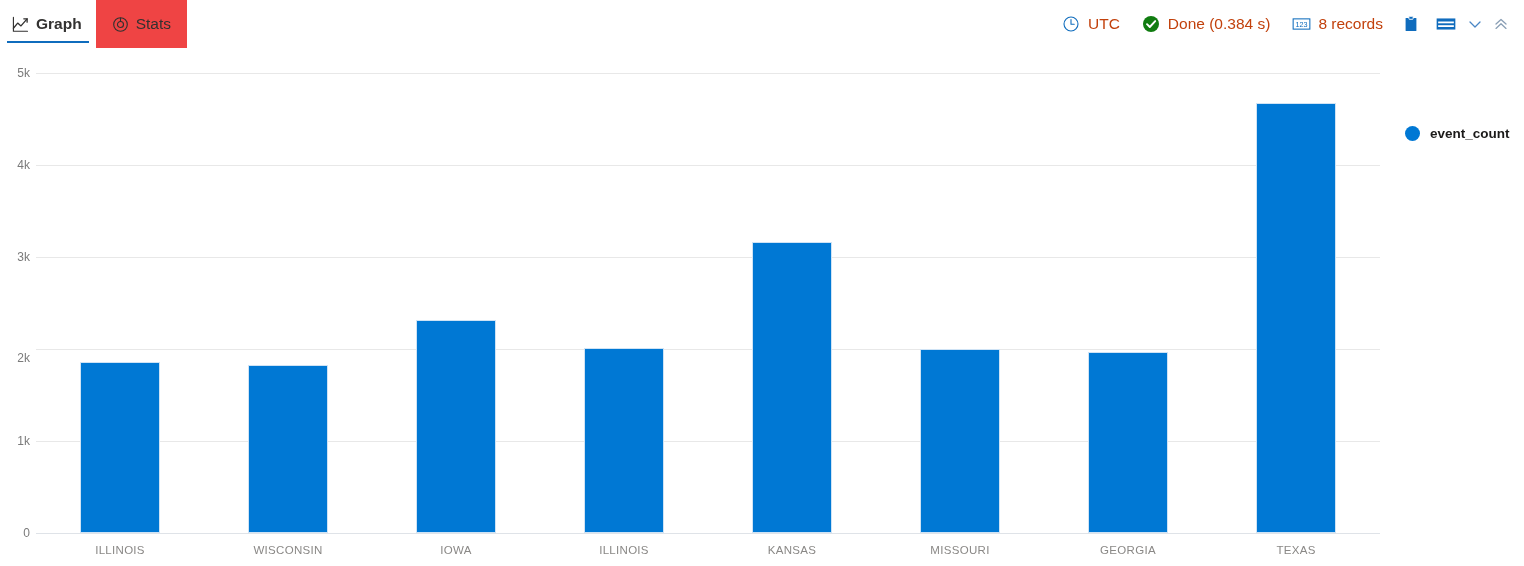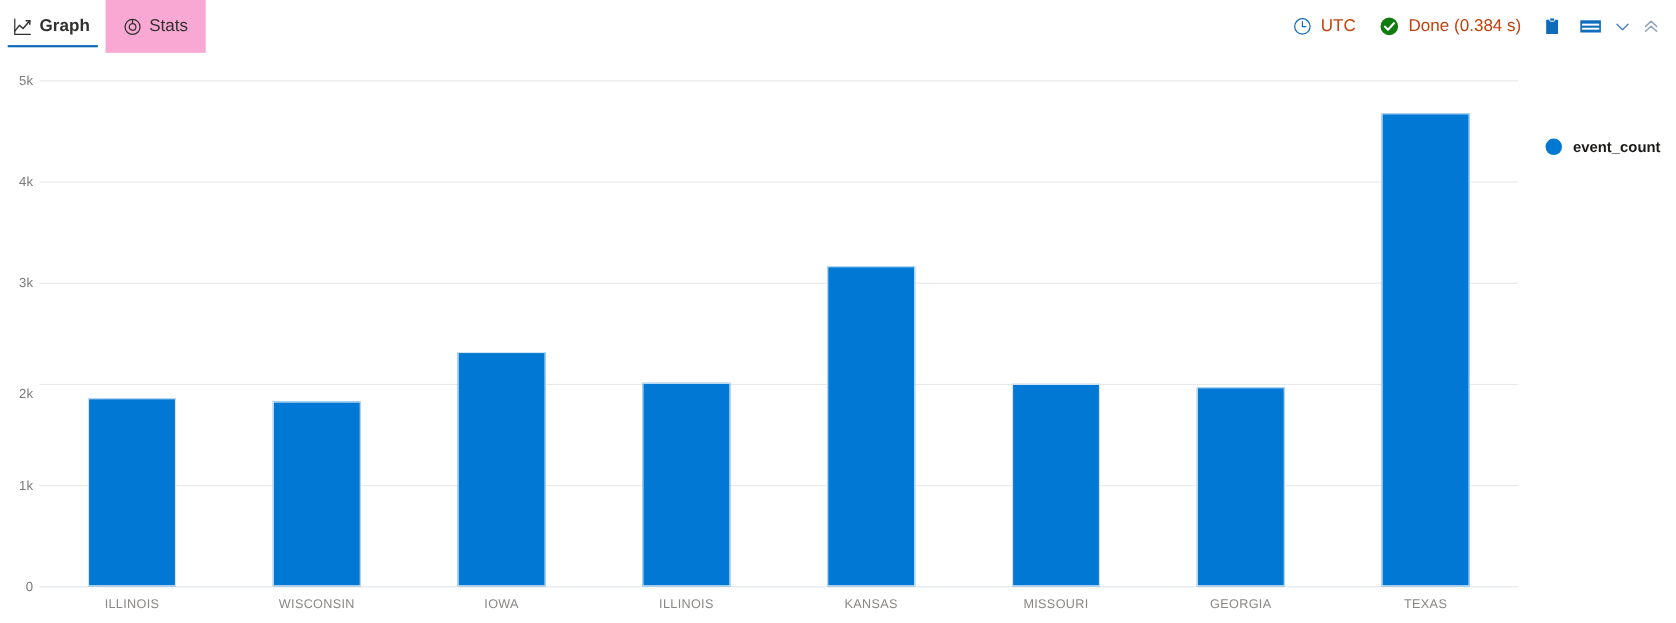--- a/index.html
+++ b/index.html
@@ -44,21 +44,21 @@
   .tab.first { padding-left: 12px; padding-right: 14px; }
   .tab.active { font-weight: bold; }
   .tab.active::after {
     content: "";
     position: absolute;
     left: 7px; right: 7px;
     bottom: 5px;
     height: 2.5px;
     background: #0f6cbd;
   }
-  .tab.hovered { background: #f9a8d4; }
+  .tab.hovered { background: #ef4444; }
   .tab-label { white-space: nowrap; }
 
   .tab-icon { width: 17px; height: 17px; display: block; flex: none; }
 
   
   .status {
     margin-left: auto;
     display: flex;
     align-items: center;
     height: 48px;
@@ -198,20 +198,29 @@
     <div class="status-item">
       <span class="status-icon">
         <svg viewBox="0 0 18 18" width="18" height="18">
           <circle cx="9" cy="9" r="8" fill="#107c10"></circle>
           <polyline points="5,9.2 7.8,12 13.2,6.1" fill="none" stroke="#ffffff" stroke-width="1.9" stroke-linecap="round" stroke-linejoin="round"></polyline>
         </svg>
       </span>
       <span>Done (0.384 s)</span>
     </div>
 
+    <div class="status-item">
+      <span class="status-icon">
+        <svg viewBox="0 0 20 18" width="19" height="18">
+          <rect x="1.2" y="3.6" width="17.6" height="10.8" fill="none" stroke="#0f6cbd" stroke-width="1.1"></rect>
+          <text x="10" y="12.1" font-family="Liberation Sans, sans-serif" font-size="7.6" fill="#0f6cbd" text-anchor="middle">123</text>
+        </svg>
+      </span>
+      <span>8 records</span>
+    </div>
 
     <div class="tool-btn">
       <span class="status-icon">
         <svg viewBox="0 0 18 18" width="18" height="18">
           <rect x="3.6" y="3" width="10.8" height="13" rx="0.6" fill="#0f6cbd"></rect>
           <rect x="6.9" y="1.3" width="4.2" height="3" rx="0.5" fill="#0f6cbd" stroke="#ffffff" stroke-width="0.9"></rect>
         </svg>
       </span>
     </div>
 

